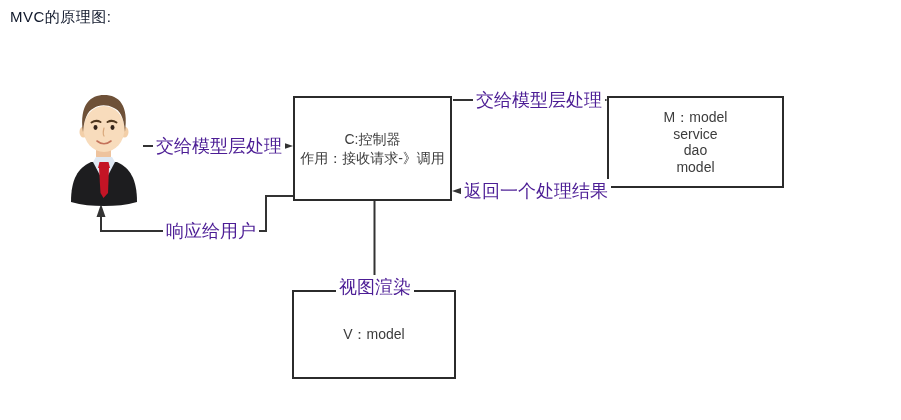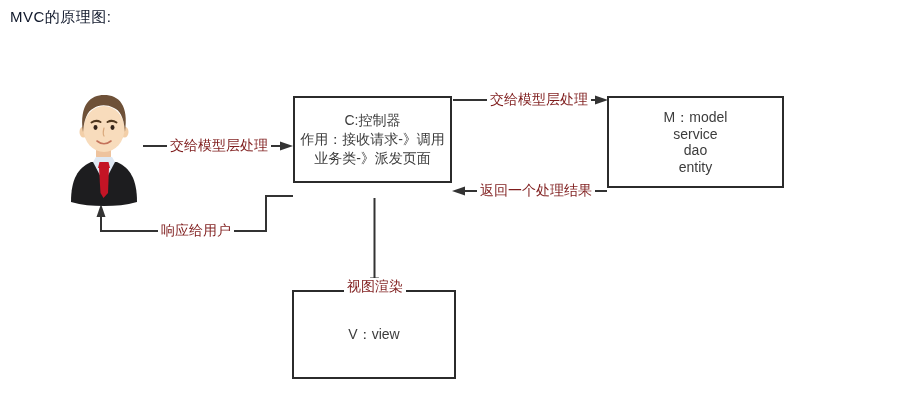--- a/index.html
+++ b/index.html
@@ -39,37 +39,37 @@
     display: flex;
     flex-direction: column;
     align-items: center;
     justify-content: center;
     text-align: center;
     color: #3c3c3c;
     font-size: 14px;
     line-height: 19px;
     z-index: 2;
   }
-  .box-controller { left: 293px; top: 96px;  width: 159px; height: 87px; }
+  .box-controller { left: 293px; top: 96px;  width: 159px; height: 105px; }
   .box-model      { left: 607px; top: 96px;  width: 177px; height: 92px; line-height: 16.5px; }
   .box-view       { left: 292px; top: 290px; width: 164px; height: 89px; }
   .edge-label {
     position: absolute;
     transform: translate(-50%, -50%);
     background: #ffffff;
     padding: 0 3px;
-    font-size: 14px;
-    color: #7f1d1d;
+    font-size: 18px;
+    color: #4c1d95;
     white-space: nowrap;
     z-index: 3;
   }
   .lbl-request      { left: 219px; top: 146px; }
   .lbl-to-model     { left: 539px; top: 100px; }
   .lbl-return       { left: 536px; top: 191px; }
-  .lbl-respond      { left: 196px; top: 231px; font-family: Liberation Serif, serif; }
+  .lbl-respond      { left: 211px; top: 231px; font-family: Liberation Serif, serif; }
   .lbl-view-render  { left: 375px; top: 243px; margin-top: 44px; }
 </style>
 </head>
 <body>
 
 <div class="canvas">
 
   <div class="page-title">MVC的原理图:</div>
 
   <svg class="wires" width="901" height="420" viewBox="0 0 901 420">
@@ -103,32 +103,31 @@
     <path d="M 41.5 30 Q 46 27.5 50.5 30.5" stroke="#50381f" stroke-width="2" fill="none" stroke-linecap="round"></path>
     <ellipse cx="29.5" cy="35.5" rx="2" ry="2.4" fill="#33241a"></ellipse>
     <ellipse cx="46.5" cy="35.5" rx="2" ry="2.4" fill="#33241a"></ellipse>
     <path d="M 38 36 Q 36.5 42 38 44" stroke="#d9a87c" stroke-width="1.2" fill="none" stroke-linecap="round"></path>
     <path d="M 31 49 Q 38 54.5 45 49" stroke="#c4725a" stroke-width="1.6" fill="none" stroke-linecap="round"></path>
   </svg>
 
   <div class="box box-controller">
     <div>C:控制器</div>
     <div>作用：接收请求-》调用</div>
-    <div>业务类-》派发页面</div>
   </div>
 
   <div class="box box-model">
     <div>M：model</div>
     <div>service</div>
     <div>dao</div>
-    <div>entity</div>
+    <div>model</div>
   </div>
 
   <div class="box box-view">
-    <div>V：view</div>
+    <div>V：model</div>
   </div>
 
   <div class="edge-label lbl-request">交给模型层处理</div>
   <div class="edge-label lbl-to-model">交给模型层处理</div>
   <div class="edge-label lbl-return">返回一个处理结果</div>
   <div class="edge-label lbl-respond">响应给用户</div>
   <div class="edge-label lbl-view-render">视图渲染</div>
 
 </div>
 

